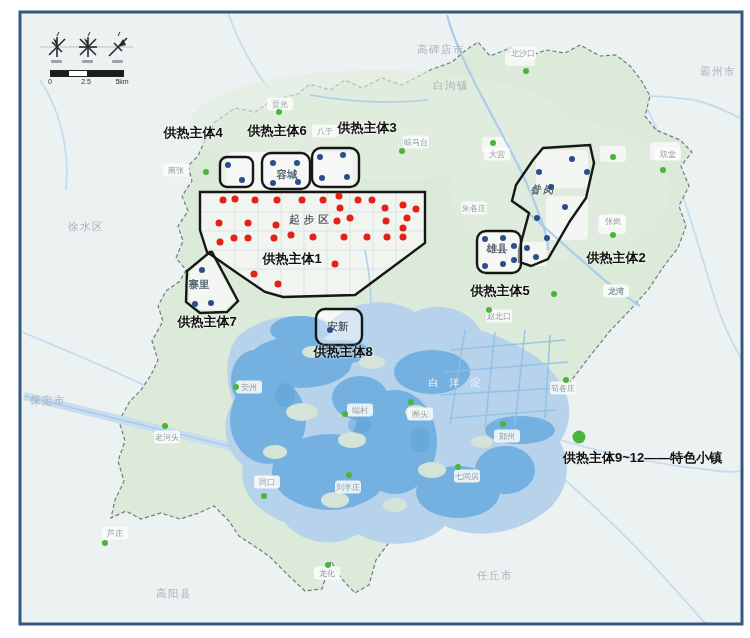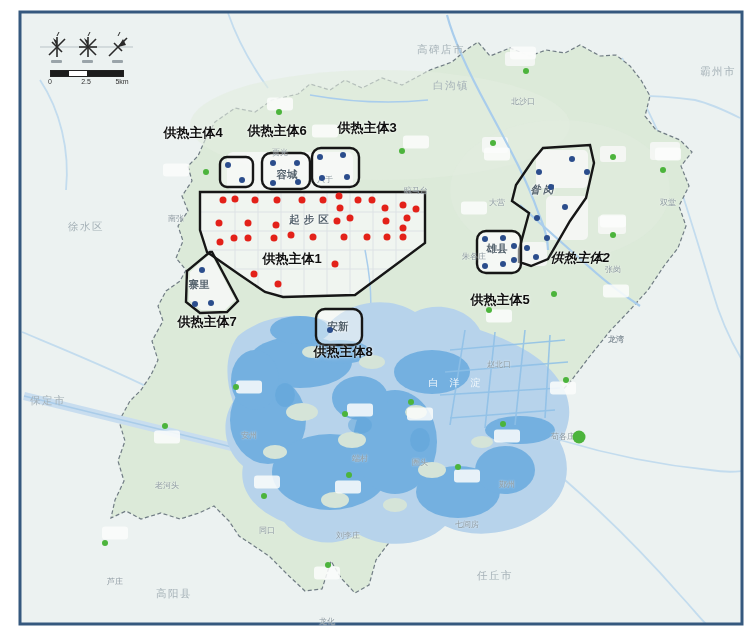--- a/index.html
+++ b/index.html
@@ -12,21 +12,21 @@
   .dot.r{width:7px;height:7px;background:var(--red,#e32119);}
   .dot.b{width:6px;height:6px;background:var(--blue,#2b4d8c);}
   .dot.g{width:6px;height:6px;background:var(--green,#4cb43c);}
   .lbl-entity{transform:translate(-50%,-50%);font-size:13px;font-weight:700;color:#0d0d0d;
     white-space:nowrap;text-shadow:0 0 2px rgba(255,255,255,.75),0 0 4px rgba(255,255,255,.5);}
   .lbl-zone{transform:translate(-50%,-50%);font-size:10.5px;font-weight:700;color:#55636d;
     white-space:nowrap;text-shadow:0 0 2px #fff,0 0 3px #fff;}
   .lbl-district{transform:translate(-50%,-50%);font-size:10.5px;color:#a6b2b8;
     letter-spacing:1.5px;white-space:nowrap;}
   .lbl-town{transform:translate(-50%,-50%);font-size:8px;color:#8c99a0;white-space:nowrap;
-    text-shadow:0 0 2px rgba(255,255,255,.9);margin-top:48px;}
+    text-shadow:0 0 2px rgba(255,255,255,.9);}
   .lbl-lake{transform:translate(-50%,-50%);font-size:10px;color:#f3f8fc;letter-spacing:11px;
     white-space:nowrap;}
   .town-patch{width:26px;height:13px;background:rgba(252,253,252,.85);border-radius:3px;
     transform:translate(-50%,-50%);}
   
   #legend-dot{position:absolute;width:13px;height:13px;border-radius:50%;
     background:var(--green,#4cb43c);transform:translate(-50%,-50%);}
   #legend-text{position:absolute;font-size:13px;font-weight:700;color:#0d0d0d;white-space:nowrap;}
   
   #scalebar{position:absolute;left:50px;top:70px;width:80px;height:20px;}
@@ -345,29 +345,30 @@
       <div class="dot b" style="left: 537px; top: 218px;"></div>
       <div class="dot b" style="left: 547px; top: 238px;"></div>
       <div class="dot b" style="left: 527px; top: 248px;"></div>
       <div class="dot b" style="left: 536px; top: 257px;"></div>
       <div class="lbl-entity" style="left: 193px; top: 133px;">供热主体4</div>
       <div class="lbl-entity" style="left: 277px; top: 131px;">供热主体6</div>
       <div class="lbl-entity" style="left: 367px; top: 128px;">供热主体3</div>
       <div class="lbl-entity" style="left: 292px; top: 259px;">供热主体1</div>
       <div class="lbl-entity" style="left: 207px; top: 322px;">供热主体7</div>
       <div class="lbl-entity" style="left: 343px; top: 352px;">供热主体8</div>
-      <div class="lbl-entity" style="left: 500px; top: 300px;">供热主体5</div>
-      <div class="lbl-entity" style="left: 580px; top: 258px; font-style: italic;">供热主体2</div>
+      <div class="lbl-entity" style="left: 500px; top: 291px;">供热主体5</div>
+      <div class="lbl-entity" style="left: 616px; top: 258px;">供热主体2</div>
     </div>
 
   <div id="scalebar">
     <div class="sb-track">
       <span class="sb-seg s1"></span>
       <span class="sb-seg s2"></span>
       <span class="sb-seg s3"></span>
     </div>
     <span class="sb-lbl" style="left:0">0</span>
     <span class="sb-lbl" style="left:36px">2.5</span>
     <span class="sb-lbl" style="left:72px">5km</span>
   </div>
 
   <span id="legend-dot" style="left: 579px; top: 437px;"></span>
+  <span id="legend-text" style="left: 563px; top: 449px;">供热主体9~12——特色小镇</span>
 </div>
 
 </body></html>

